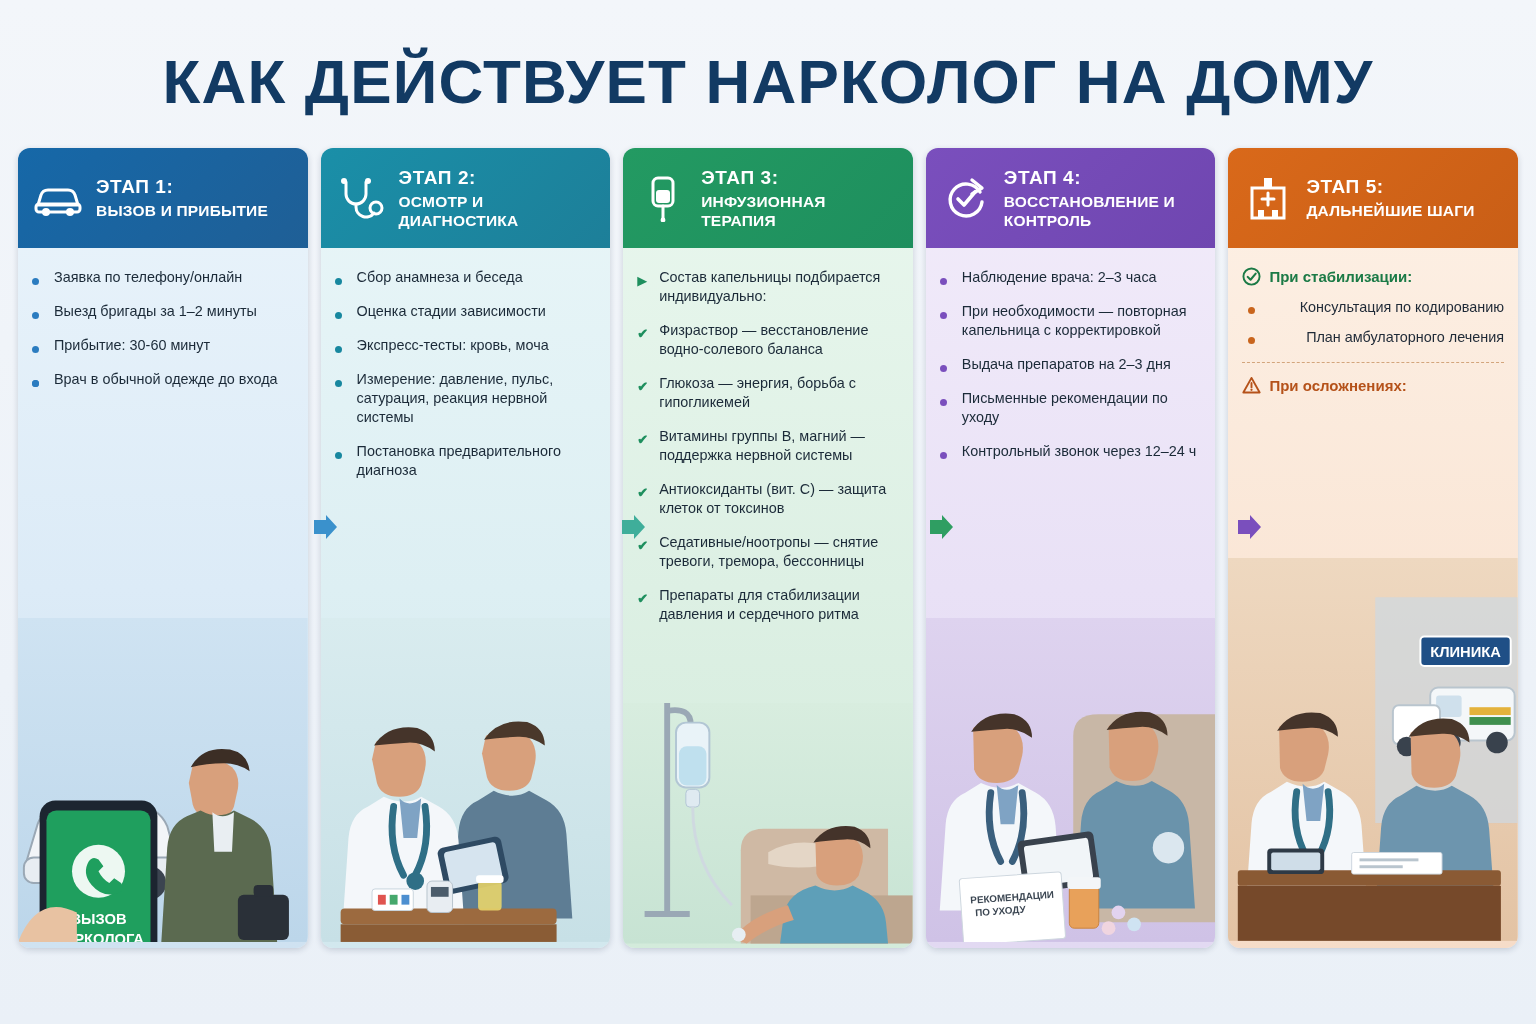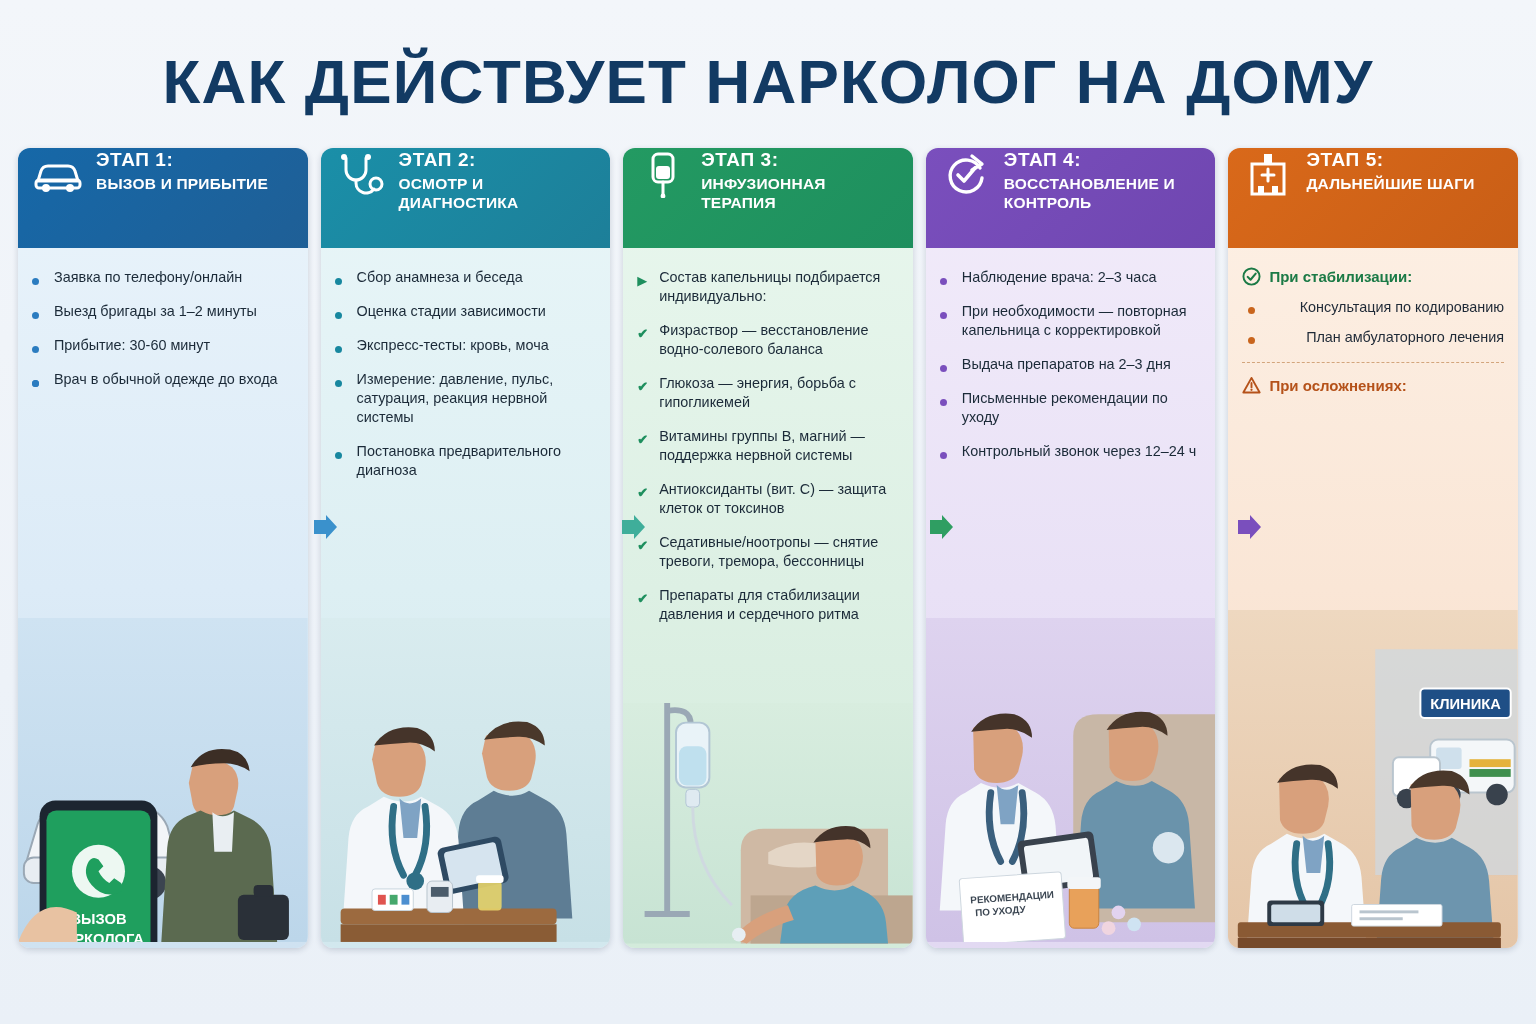--- a/index.html
+++ b/index.html
@@ -53,21 +53,21 @@
     display: flex;
     flex-direction: column;
     background: #ffffff;
   }
 
   
   .col-head {
     position: relative;
     height: 100px;
     display: flex;
-    align-items: flex-start;
+    align-items: center;
     padding: 0 12px 0 14px;
     gap: 12px;
     color: #ffffff;
     flex: 0 0 auto;
   }
   .head-icon {
     width: 52px;
     height: 52px;
     flex: 0 0 52px;
     display: flex;
@@ -497,21 +497,21 @@
           <span class="sub-icon">
             <svg width="19" height="19" viewBox="0 0 20 20">
                 <path d="M10 2 L18.6 17.4 L1.4 17.4 Z" fill="none" stroke="#b5521a" stroke-width="2" stroke-linejoin="round"></path>
                 <path d="M10 7.4 L10 12" stroke="#b5521a" stroke-width="2" stroke-linecap="round"></path>
                 <circle cx="10" cy="14.6" r="1.2" fill="#b5521a"></circle>
               </svg>
           </span>
           <span>При осложнениях:</span>
         </div>
       </div>
-      <div class="illus" style="height:338px">
+      <div class="illus" style="height:390px">
         <svg class="art" viewBox="0 0 295 390" preserveAspectRatio="xMidYMax slice">
           <defs>
             <linearGradient id="bg5" x1="0" y1="0" x2="0" y2="1">
               <stop offset="0%" stop-color="#eed8c0"></stop>
               <stop offset="100%" stop-color="#e3c3a4"></stop>
             </linearGradient>
           </defs>
           <rect width="295" height="390" fill="url(#bg5)"></rect>
 
           <rect x="150" y="40" width="145" height="230" fill="#cdd9e2" opacity="0.7"></rect>

